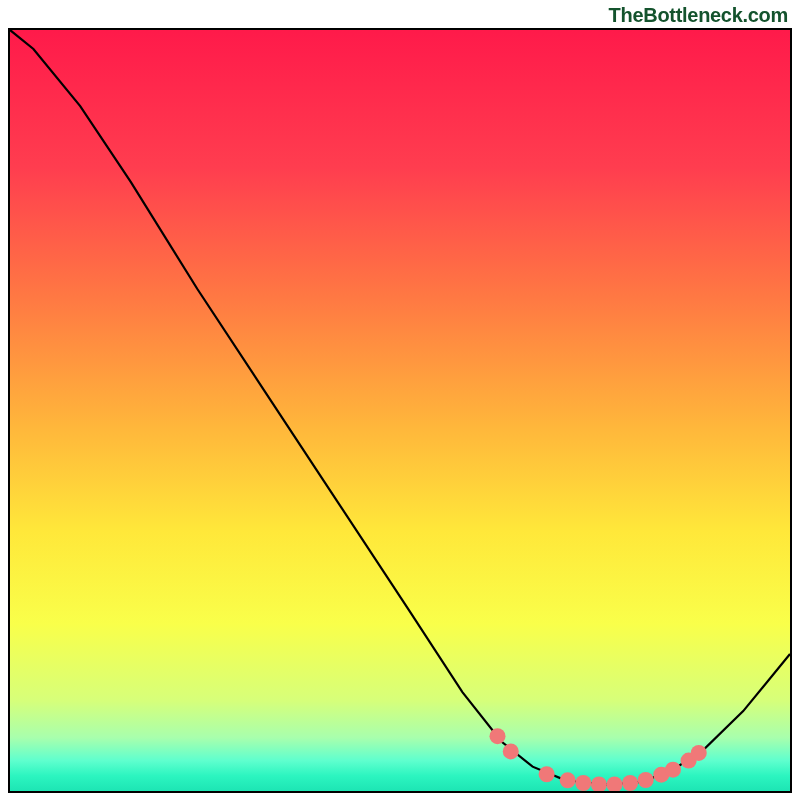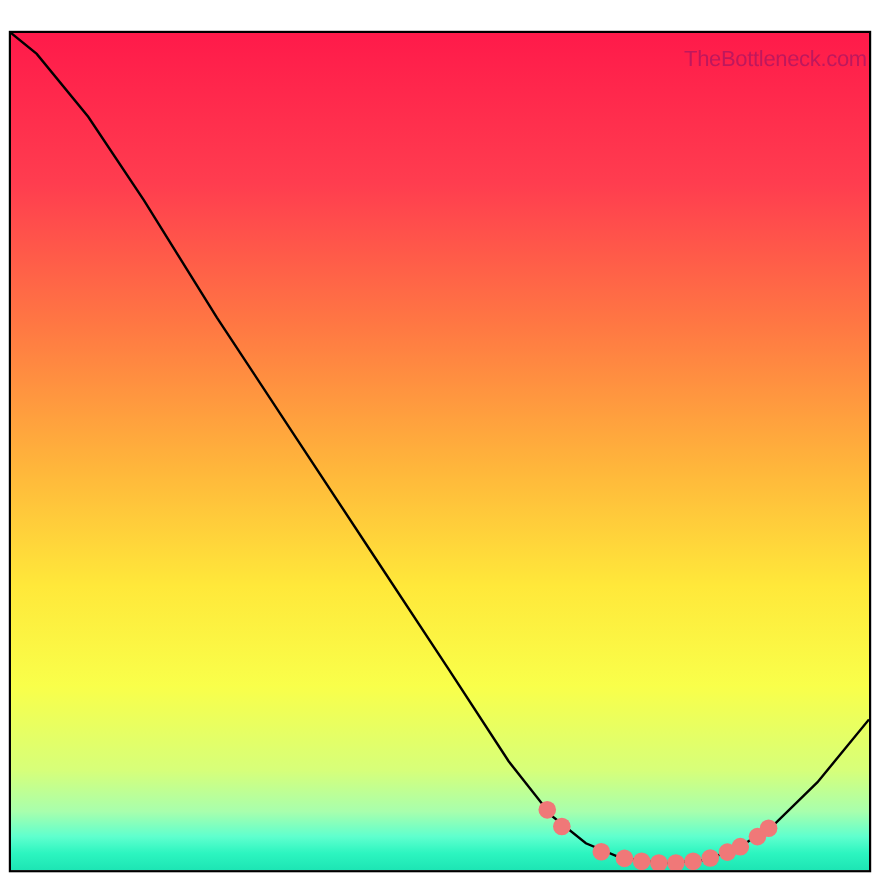--- a/index.html
+++ b/index.html
@@ -12,25 +12,24 @@
     height: 800px;
     background: #ffffff;
     position: relative;
     font-family: Arial, Helvetica, sans-serif;
   }
   .watermark {
     position: absolute;
     top: 4px;
     right: 12px;
     font-size: 20px;
-    font-weight: 400;
-    color: #be185d;
+    font-weight: 700;
+    color: #14532d;
     letter-spacing: -0.3px;
     z-index: 10;
-    margin-top: 39px;
   }
   .plot-area {
     position: absolute;
     top: 28px;
     left: 8px;
     width: 784px;
     height: 765px;
     border: 2px solid #000000;
   }
   .gradient-bg {

